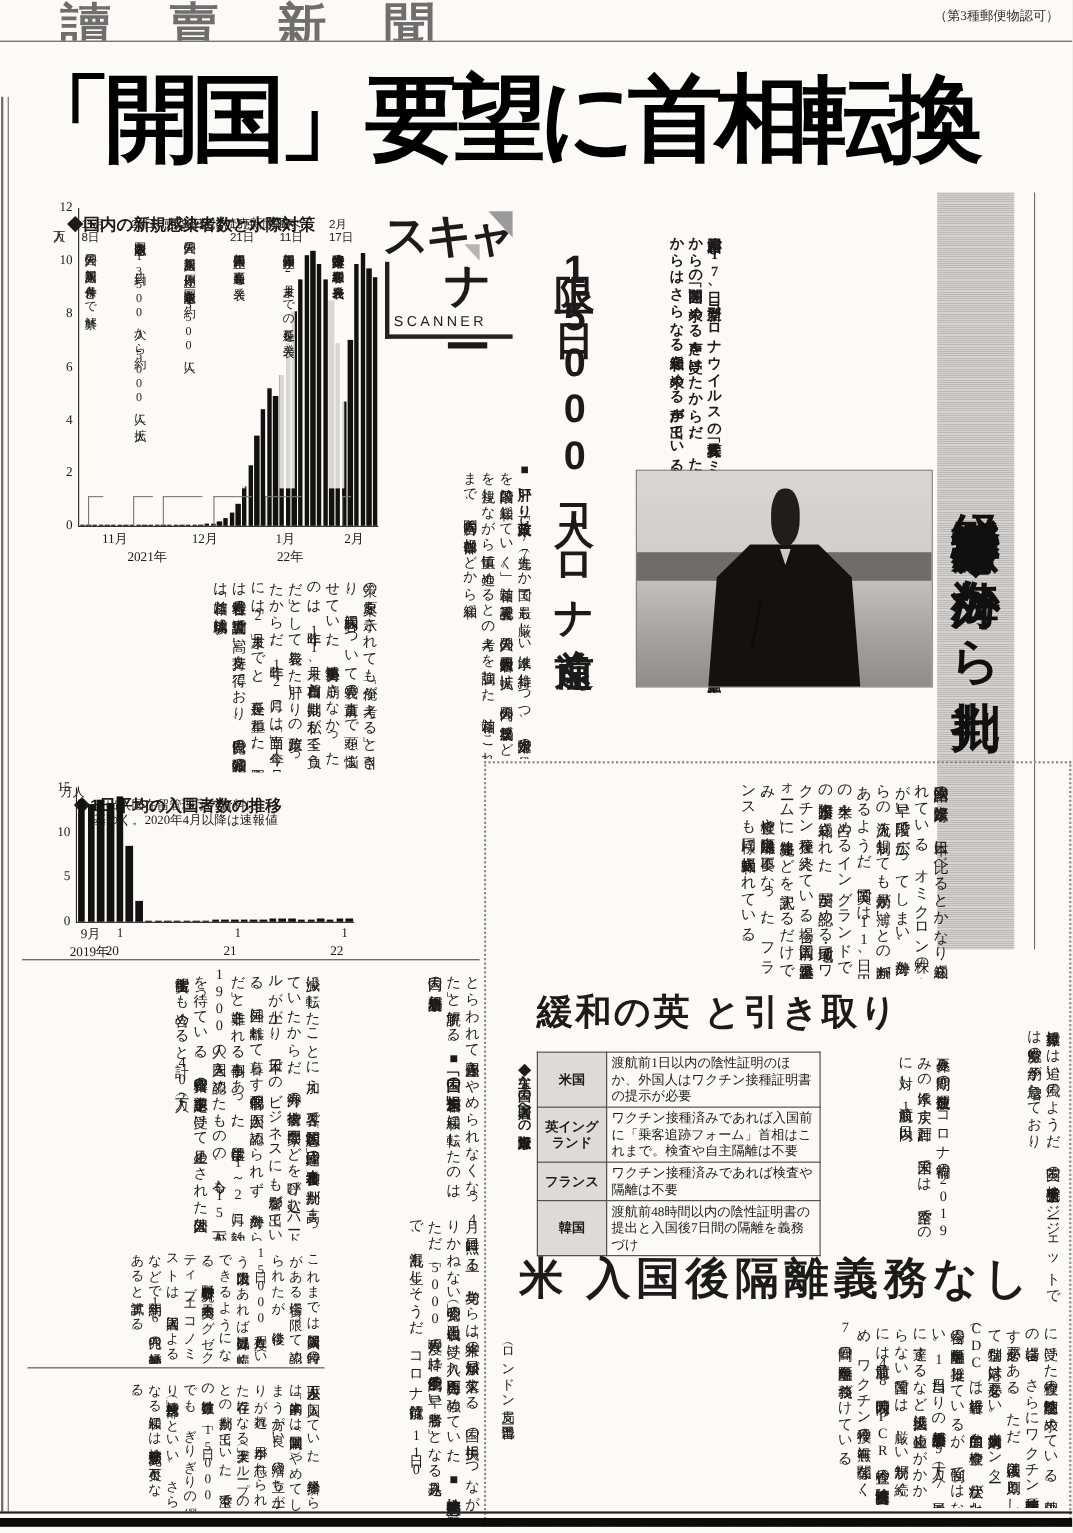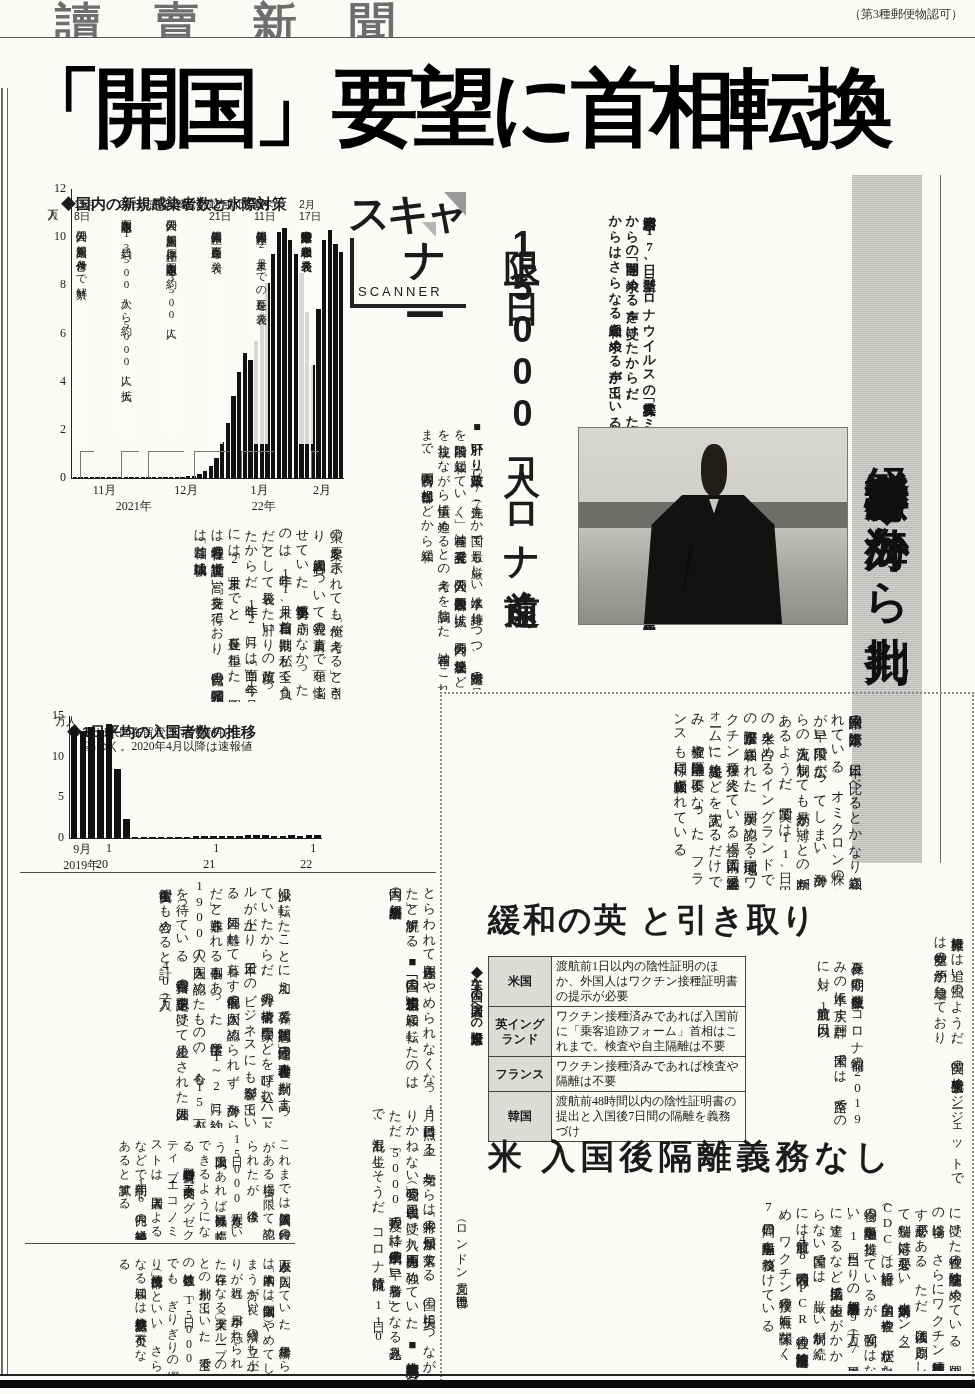--- a/index.html
+++ b/index.html
@@ -59,21 +59,21 @@
   .ph-head{position:absolute;left:45.5%;top:8%;width:26px;height:52px;border-radius:45%;background:#201d1b;}
   .ph-shirt{position:absolute;left:48.5%;top:36%;width:10px;height:15px;background:#c8c8c4;
             clip-path:polygon(0 0,100% 0,50% 100%);}
   .ph-mic{position:absolute;left:40%;top:60%;width:3px;height:44px;background:#0c0c0c;transform:rotate(10deg);}
   #photo-caption{left:578px;top:629px;width:276px;font-size:13.5px;line-height:19px;font-weight:bold;
                  font-family:"Liberation Sans",sans-serif;}
   
   #sidebar{left:440px;top:692px;width:530px;height:692px;border:2px dotted #8a8a8a;}
   #sidebar .h1{position:absolute;left:46px;top:204px;font-size:33px;font-weight:900;letter-spacing:2px;
                font-family:"Liberation Sans",sans-serif;white-space:nowrap;}
-  #sidebar .h2{position:absolute;left:46px;top:440px;font-size:34px;font-weight:900;letter-spacing:5px;
+  #sidebar .h2{position:absolute;left:30px;top:440px;font-size:40px;font-weight:900;letter-spacing:5px;
                font-family:"Liberation Sans",sans-serif;white-space:nowrap;}
   #countries-table{position:absolute;left:46px;top:262px;width:258px;border-collapse:collapse;
                    font-size:12px;line-height:15px;}
   #countries-table th{background:#dcdbd7;border:1px solid #444;font-size:12px;padding:2px;width:58px;
                       font-weight:bold;font-family:"Liberation Sans",sans-serif;}
   #countries-table td{border:1px solid #444;padding:2px 4px;text-align:left;}
   #table-title{position:absolute;left:8px;top:262px;height:184px;width:34px;font-size:12px;font-weight:bold;
                line-height:15px;font-family:"Liberation Sans",sans-serif;}
   
   .hline{position:absolute;height:1px;background:#4a4a4a;}

